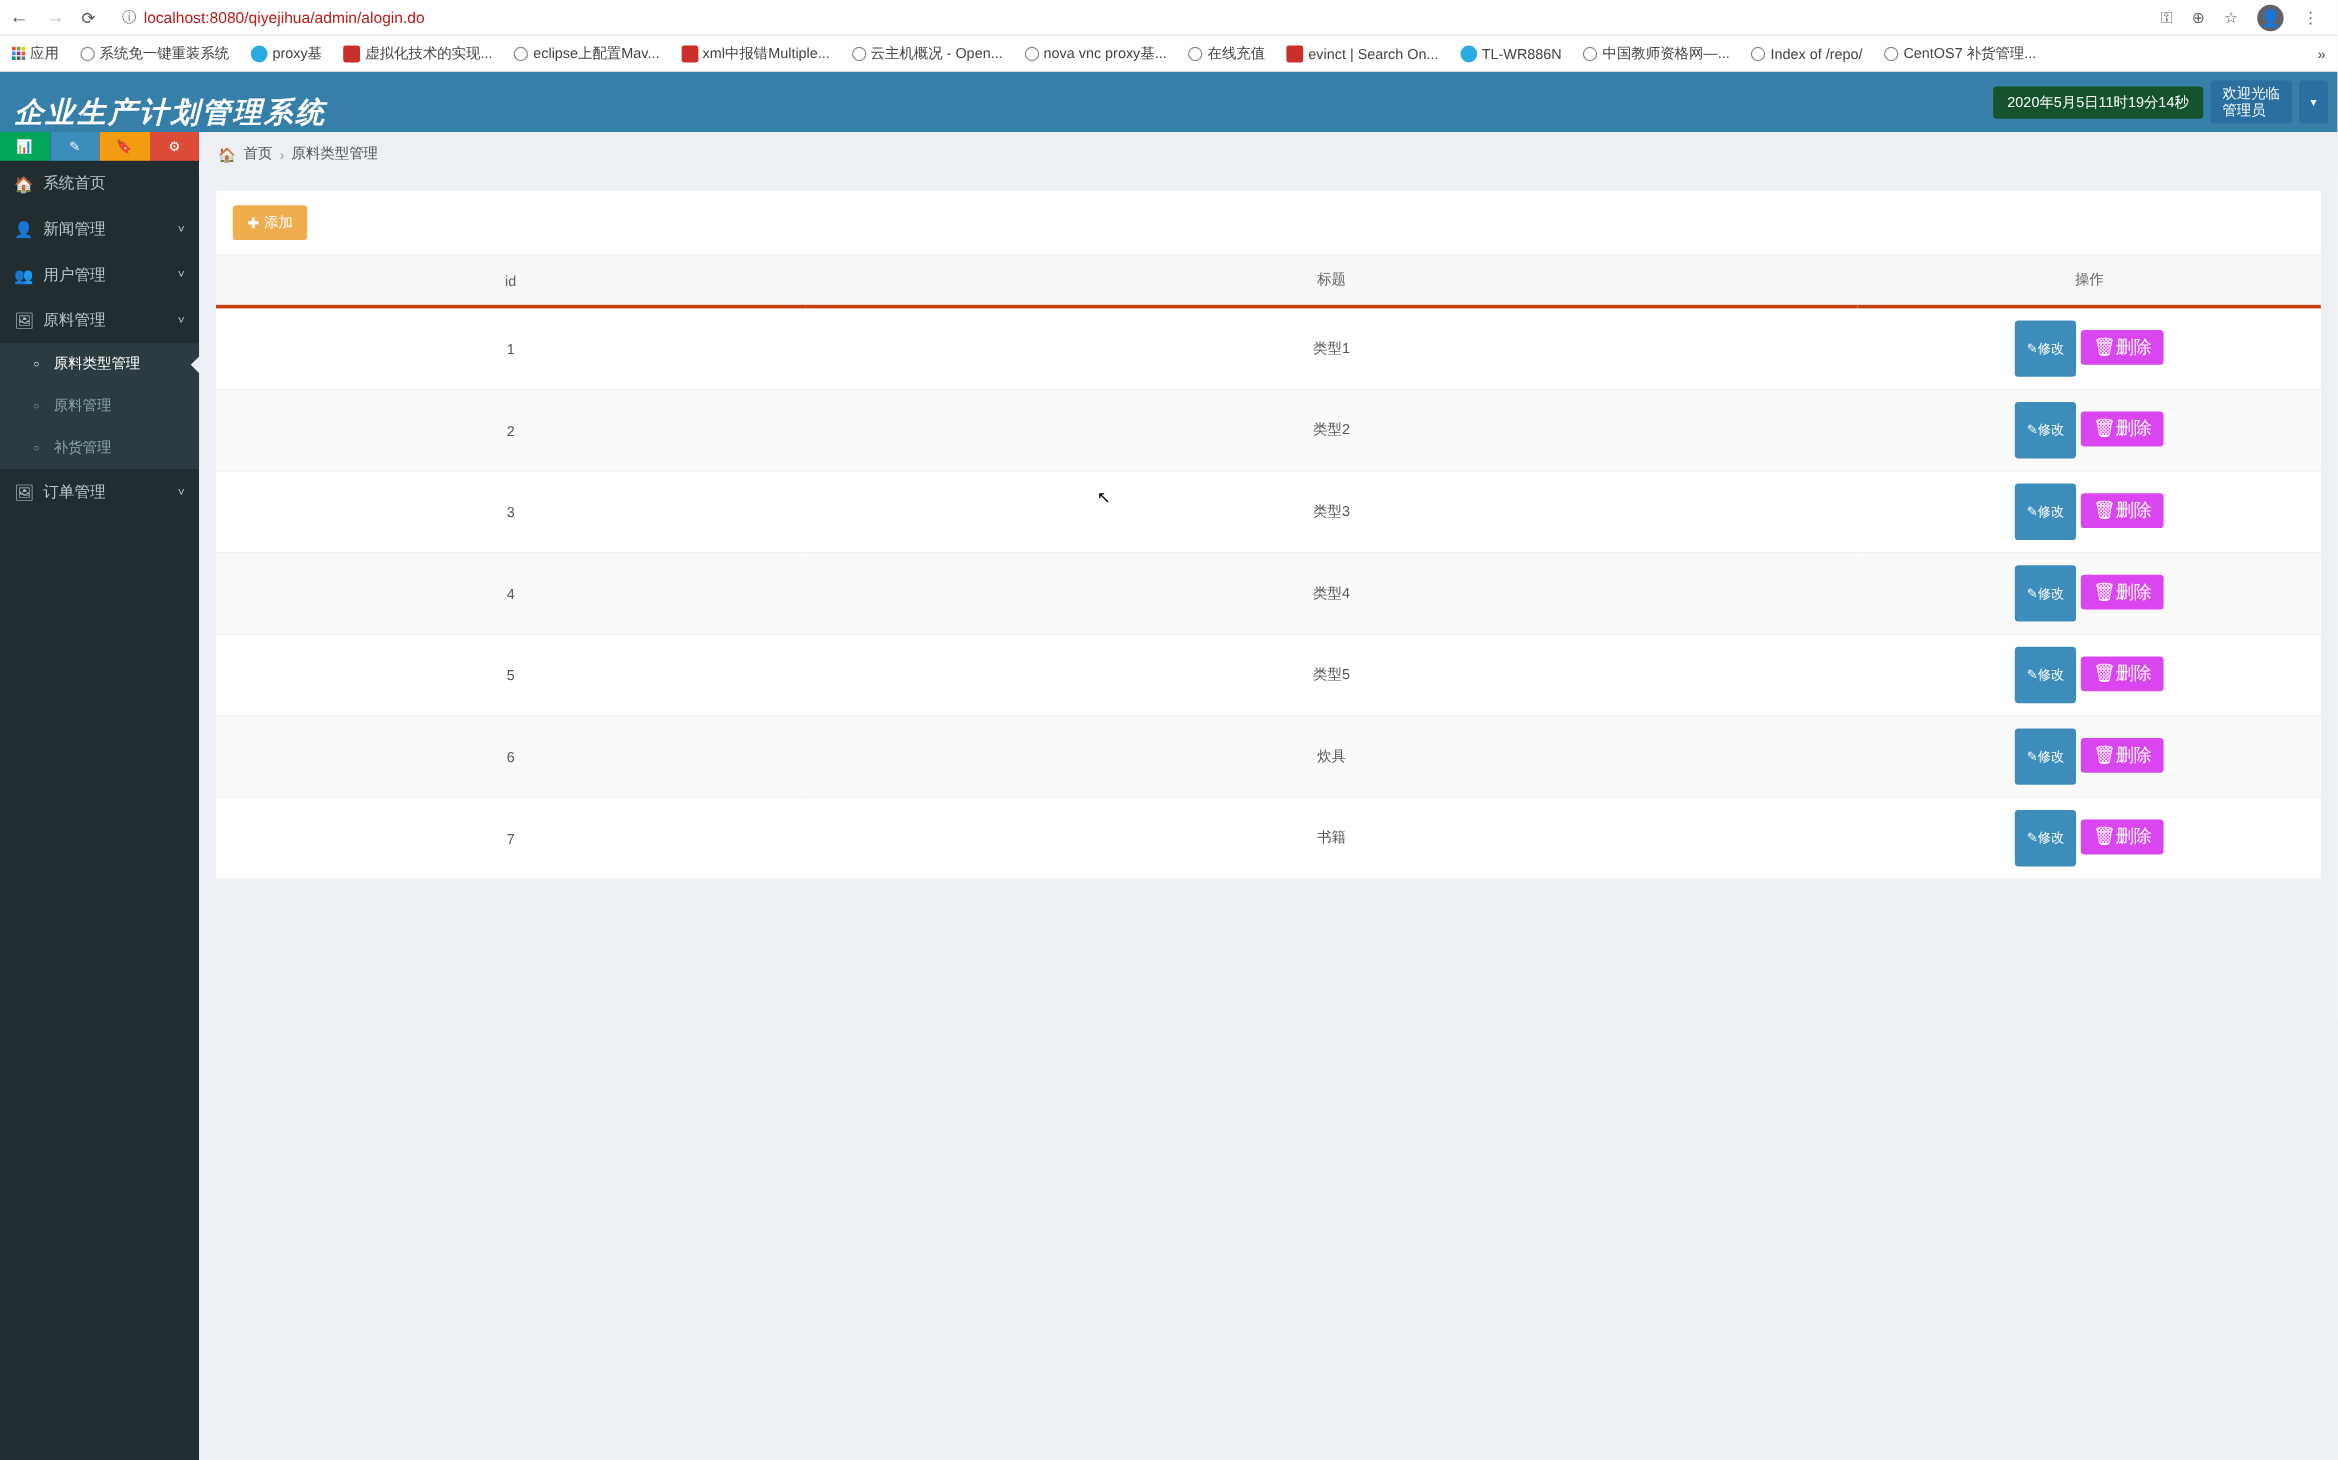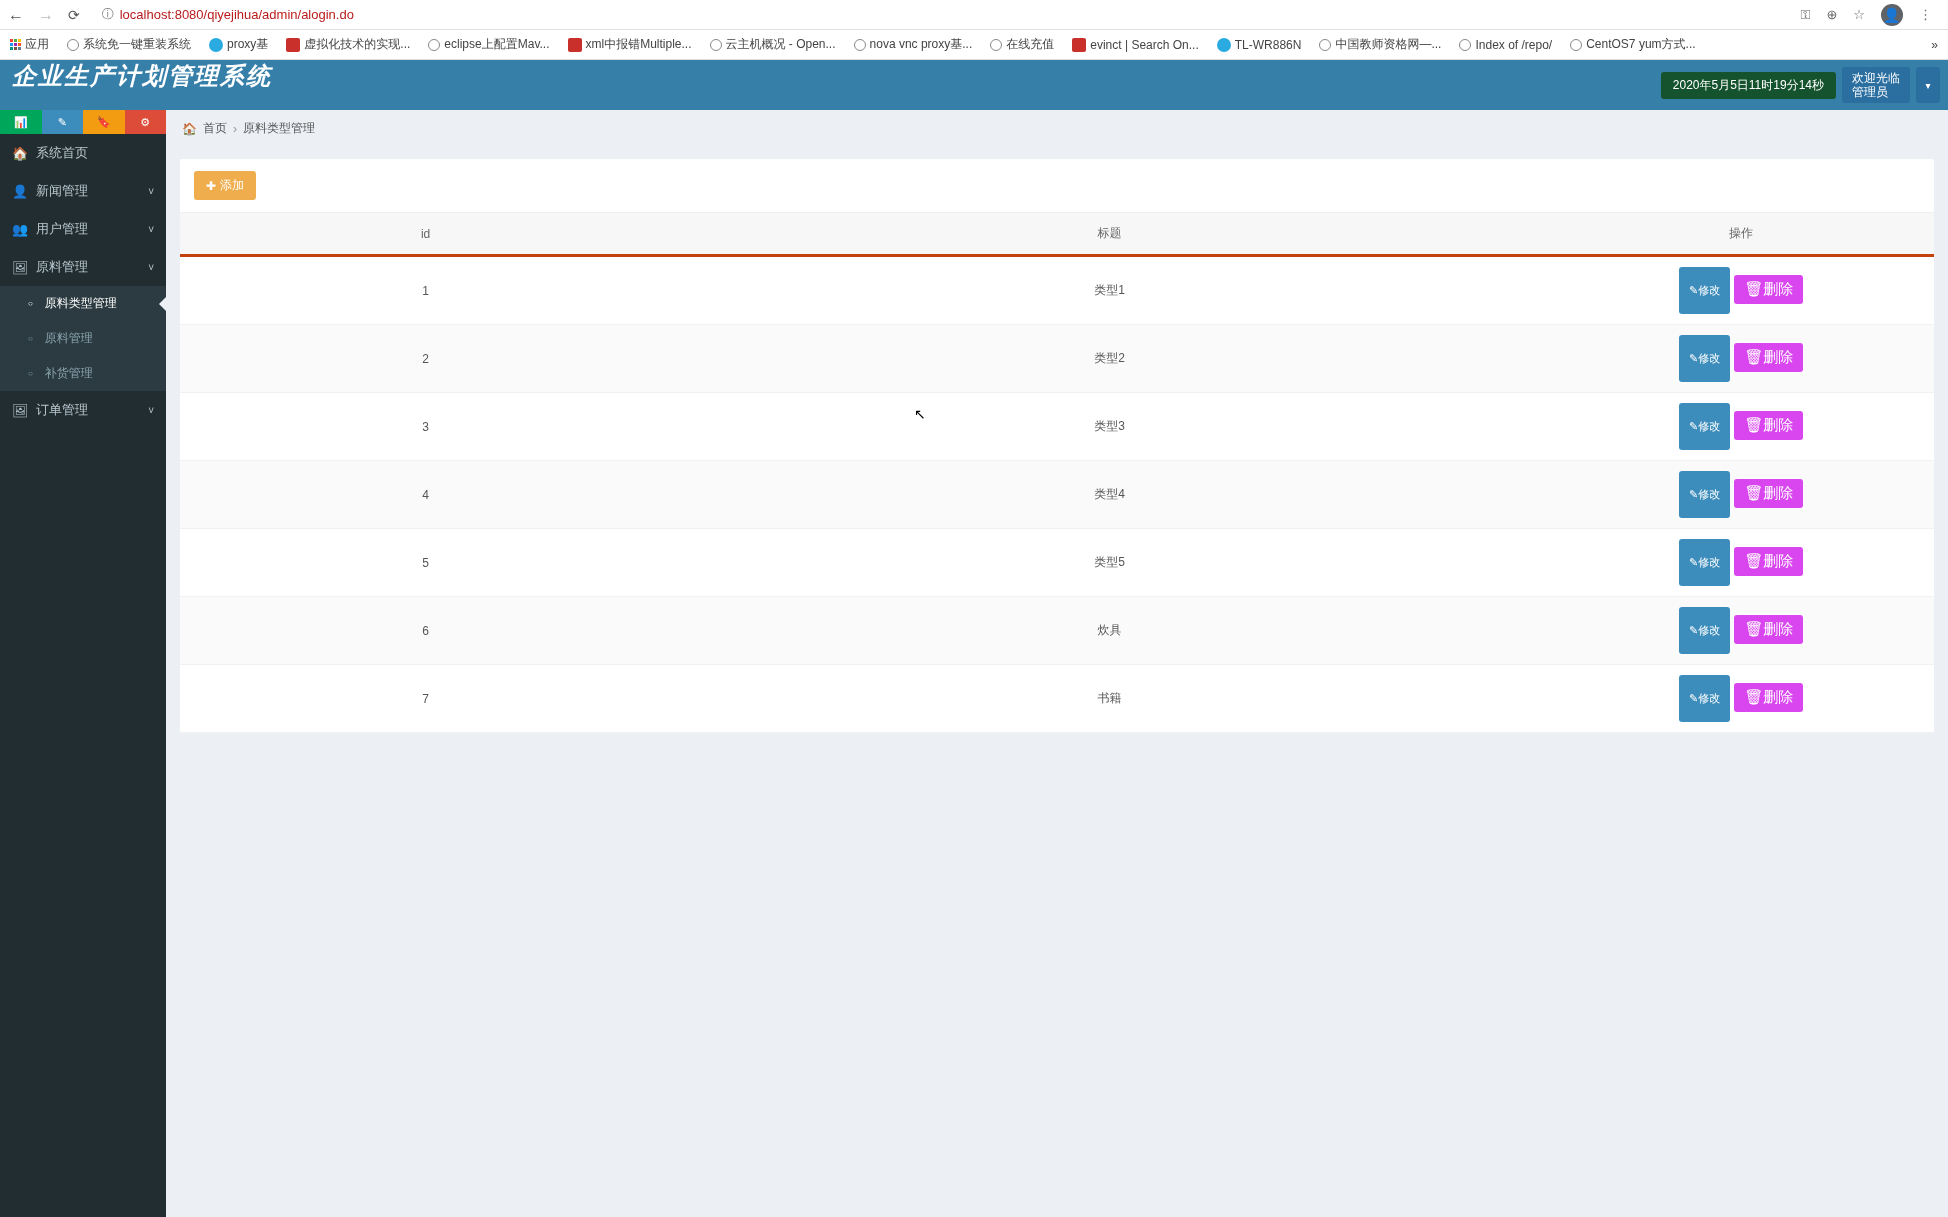--- a/index.html
+++ b/index.html
@@ -16,21 +16,21 @@
 .avatar-circle { width: 22px; height: 22px; border-radius: 50%; background: #5f6368; display: flex; align-items: center; justify-content: center; color: #fff; font-size: 14px; }
 
 .bookmarks-bar { height: 30px; background: #fff; border-bottom: 1px solid #ddd; display: flex; align-items: center; padding: 0 10px; gap: 18px; font-size: 12px; color: #444; }
 .bm-apps-icon { display: inline-grid; grid-template-columns: repeat(3,3px); grid-template-rows: repeat(3,3px); gap: 1px; }
 .bm-apps-icon span { background: #f44336; width: 3px; height: 3px; }
 .bm-apps-icon span:nth-child(2){background:#4caf50}.bm-apps-icon span:nth-child(3){background:#ffc107}.bm-apps-icon span:nth-child(4){background:#2196f3}.bm-apps-icon span:nth-child(5){background:#9c27b0}.bm-apps-icon span:nth-child(6){background:#ff5722}.bm-apps-icon span:nth-child(7){background:#009688}.bm-apps-icon span:nth-child(8){background:#795548}.bm-apps-icon span:nth-child(9){background:#607d8b}
 .bm-item { display: flex; align-items: center; gap: 4px; cursor: pointer; white-space: nowrap; }
 .bm-icon { width: 14px; height: 14px; border-radius: 2px; display: inline-block; }
 .bm-globe { border: 1px solid #888; border-radius: 50%; width: 12px; height: 12px; }
 
-.app-header { height: 50px; background: #367fa9; color: #fff; display: flex; align-items: flex-start; justify-content: space-between; padding: 0 0 0 12px; }
+.app-header { height: 50px; background: #367fa9; color: #fff; display: flex; align-items: flex-end; justify-content: space-between; padding: 0 0 0 12px; }
 .app-title { font-size: 24px; font-style: italic; font-weight: bold; letter-spacing: 2px; font-family: "KaiTi", serif; }
 .header-right { display: flex; align-items: center; height: 100%; }
 .time-box { background: #14532d; padding: 0 12px; height: 27px; display: flex; align-items: center; font-size: 12px; border-radius: 3px; margin-right: 6px; margin-left: 12px; }
 .welcome-box { background: #2a6fa0; padding: 0 10px; height: 36px; display: flex; align-items: center; font-size: 12px; border-radius: 3px; margin-right: 6px; line-height: 1.2; }
 .dropdown-arrow { background: #2a6fa0; width: 24px; height: 36px; display: flex; align-items: center; justify-content: center; border-radius: 3px; margin-right: 8px; font-size: 10px; }
 
 .main-layout { display: flex; height: calc(100vh - 110px); }
 
 .sidebar { width: 166px; background: #222d32; color: #b8c7ce; display: flex; flex-direction: column; }
 .color-tabs { display: flex; height: 24px; }
@@ -144,21 +144,21 @@
     <div class="bm-item">
       <span class="bm-globe"></span>
       <span>中国教师资格网—...</span>
     </div>
     <div class="bm-item">
       <span class="bm-globe"></span>
       <span>Index of /repo/</span>
     </div>
     <div class="bm-item">
       <span class="bm-globe"></span>
-      <span>CentOS7 yum方式...</span>
+      <span>CentOS7 补货管理...</span>
     </div>
     <span style="margin-left: auto;">»</span>
   </div>
 
 <div class="app-header">
   <div class="app-title">企业生产计划管理系统</div>
   <div class="header-right">
     <div class="time-box">2020年5月5日11时19分14秒</div>
     <div class="welcome-box" style="white-space:pre-line">欢迎光临
 管理员</div>

